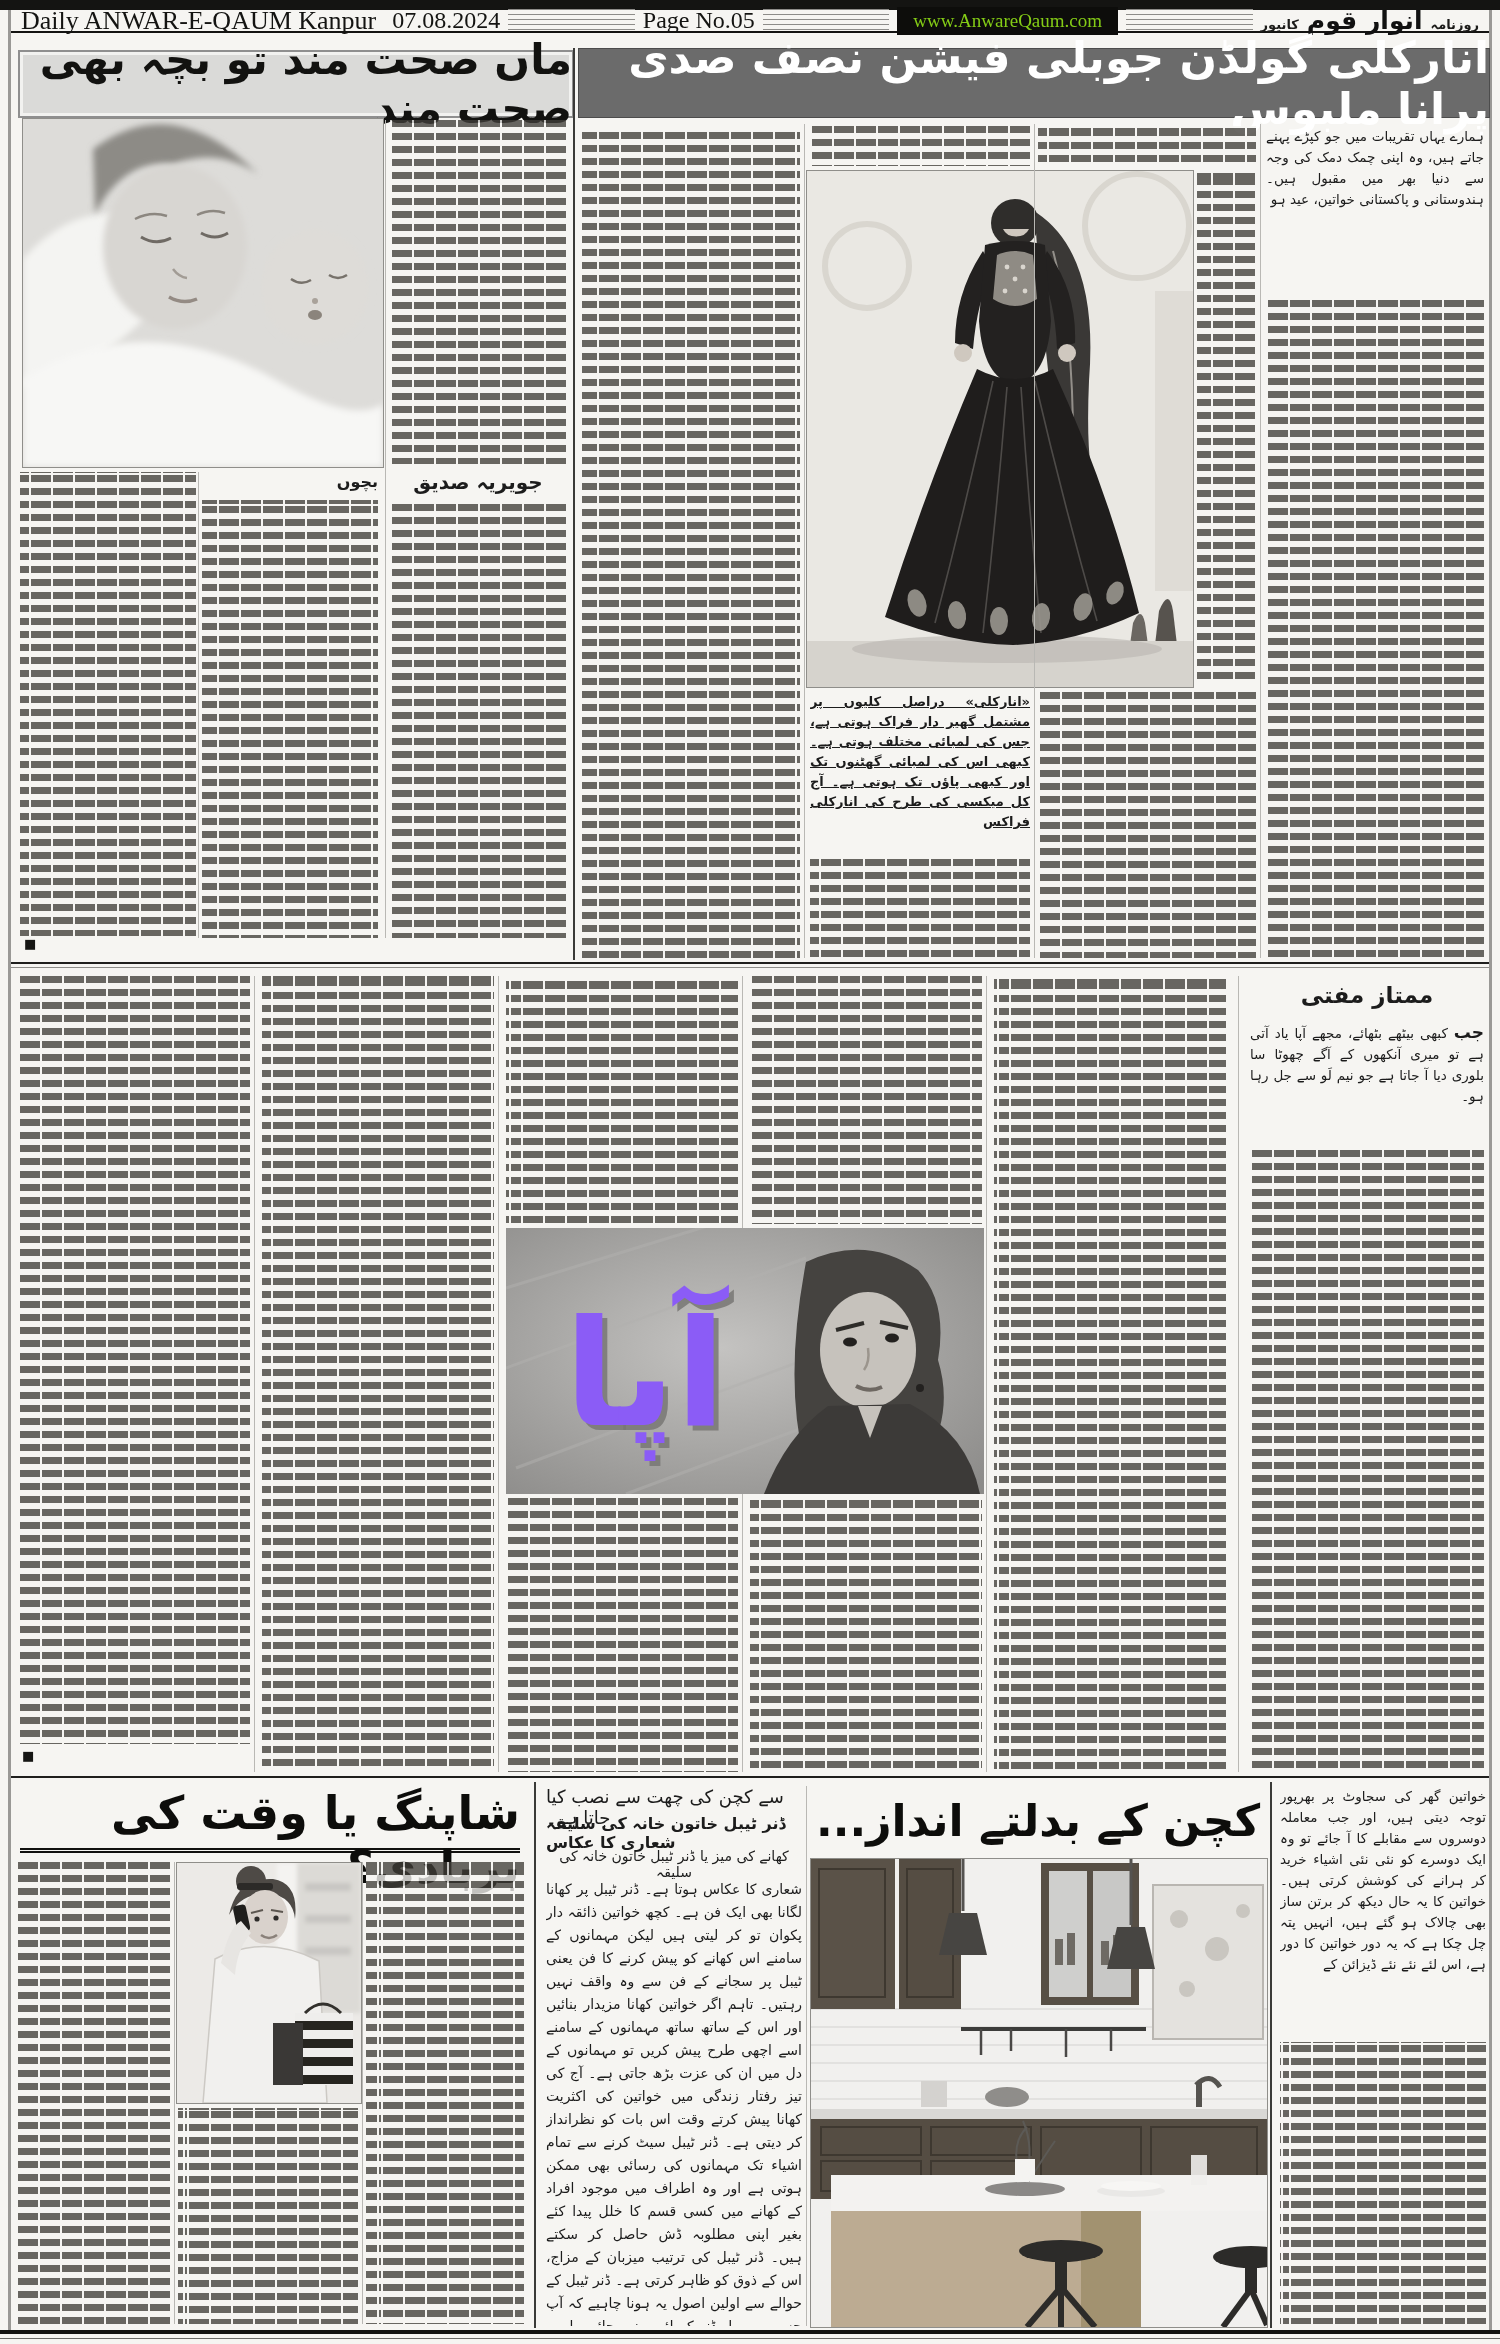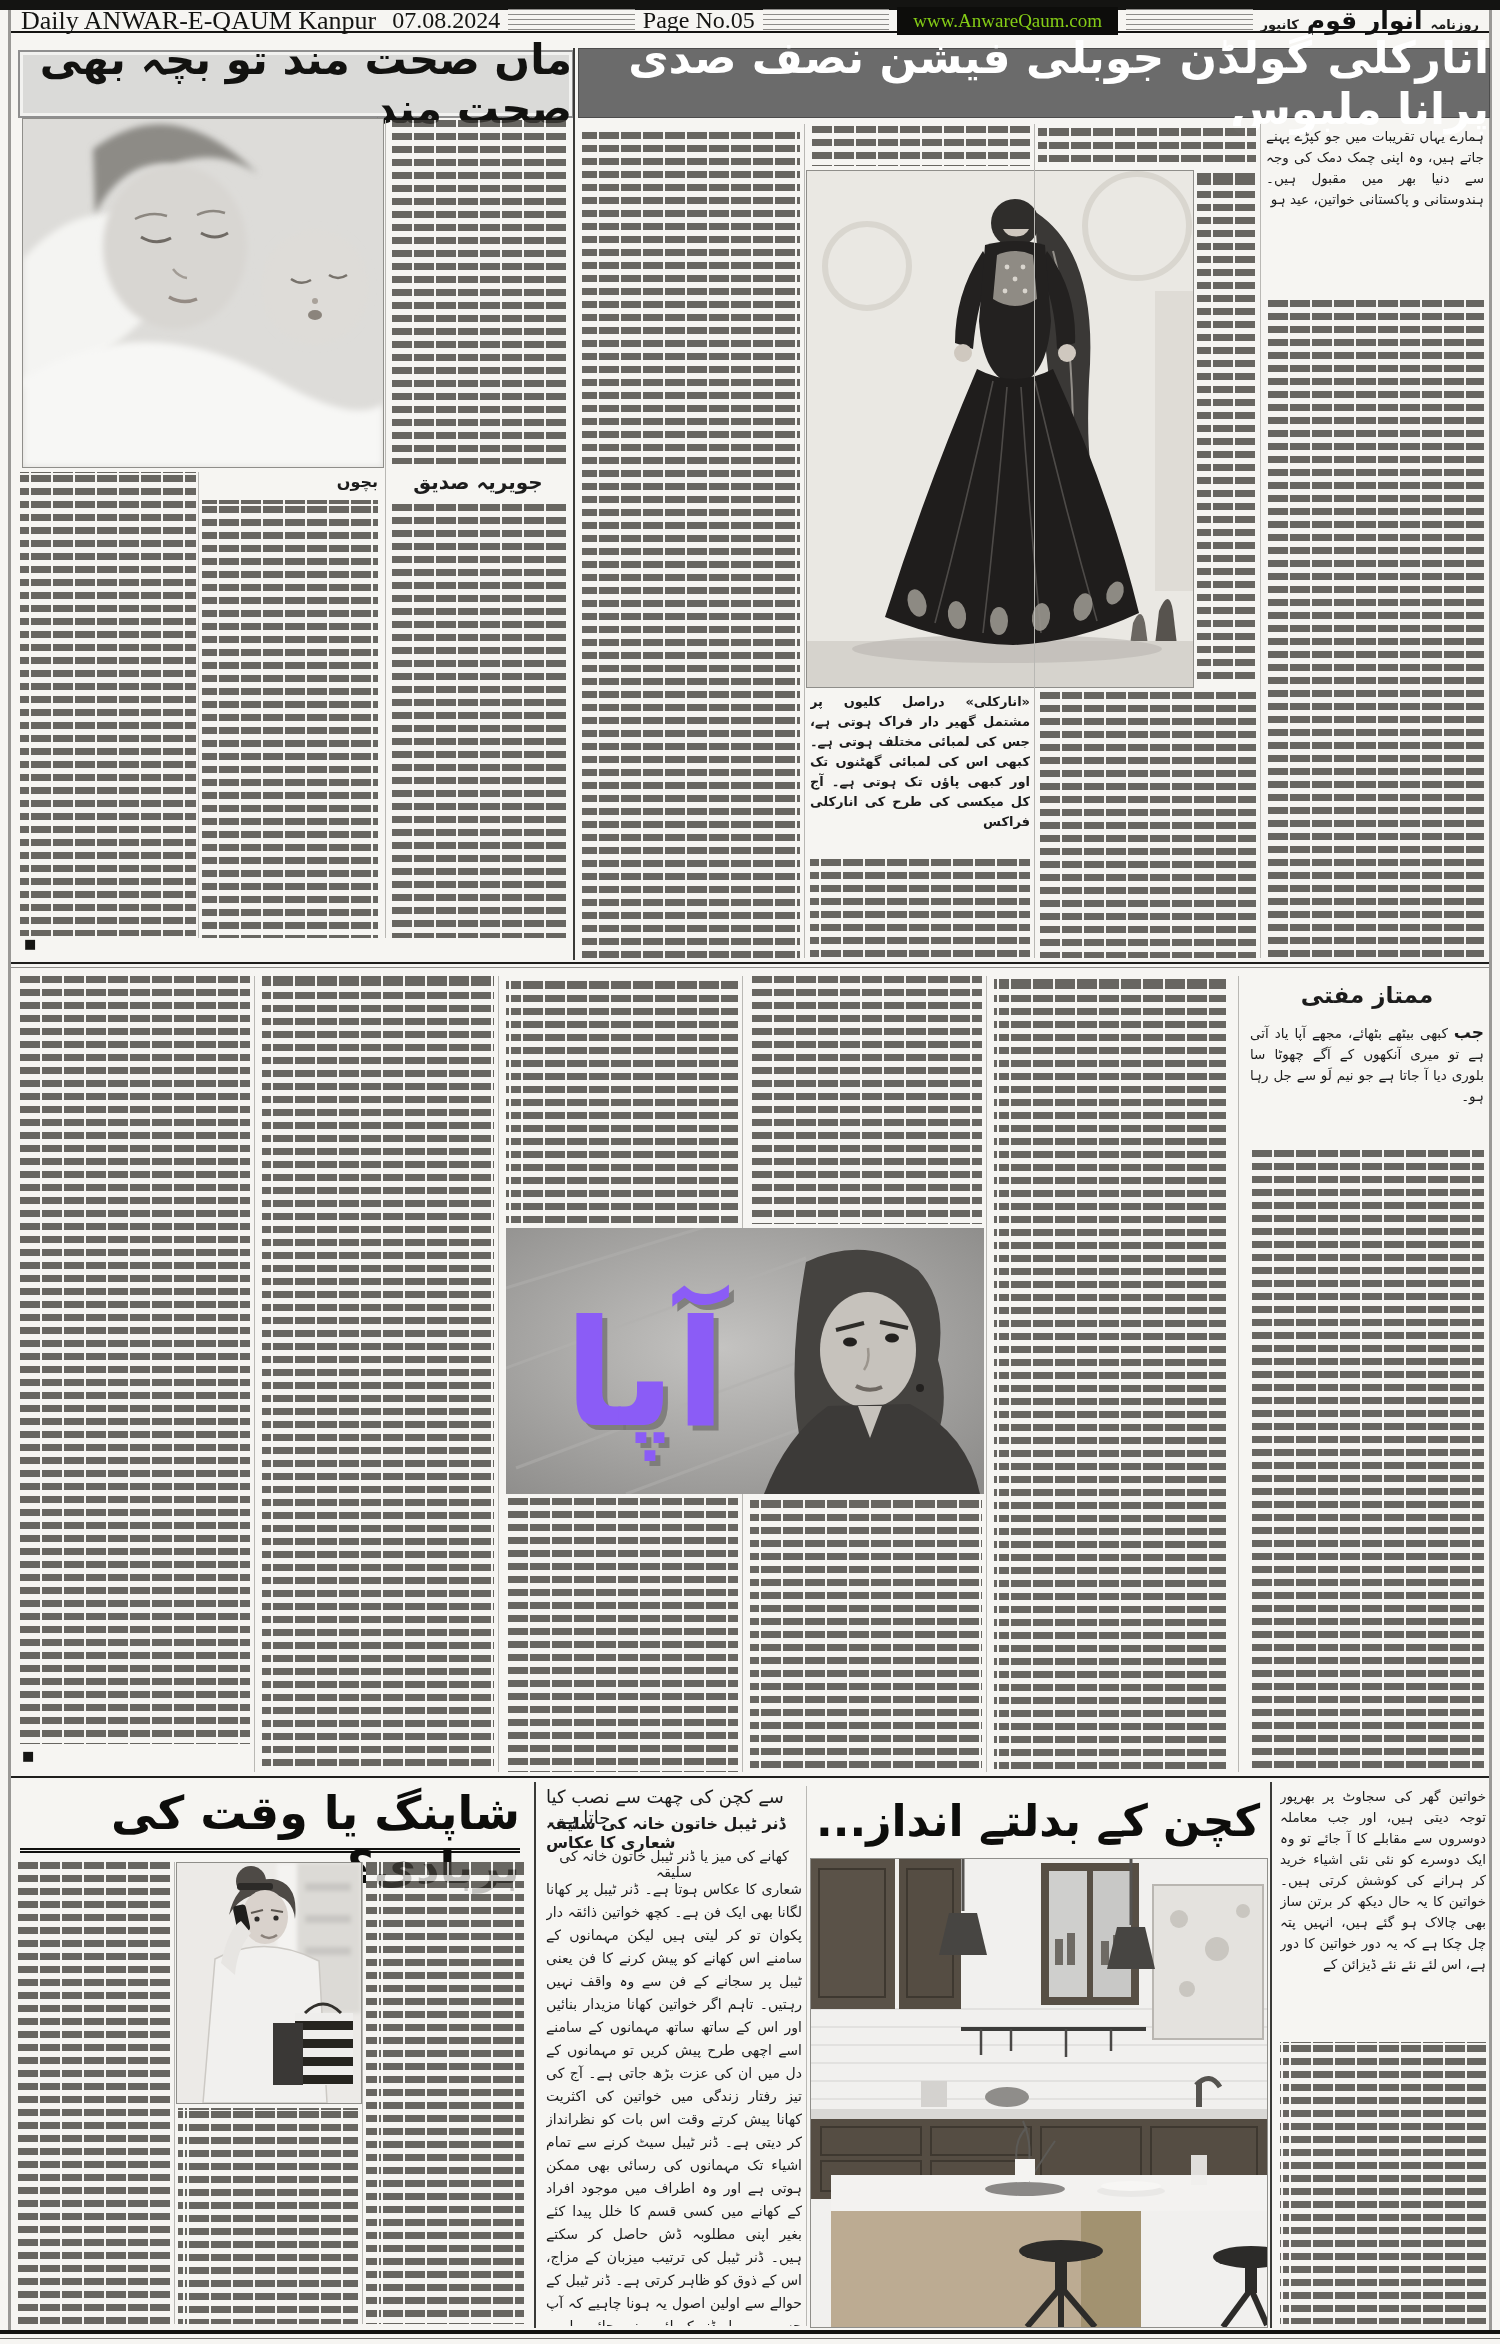--- a/index.html
+++ b/index.html
@@ -26,21 +26,21 @@
     font-weight:bold;font-size:42px;color:#121210;}
   .headline-anarkali{background:#6b6b6b;border:1px solid #4c4c4c;
     display:flex;align-items:center;justify-content:center;
     font-weight:bold;font-size:44px;color:#ffffff;}
   .headline-shopping{display:flex;align-items:flex-start;justify-content:center;
     font-weight:bold;font-size:46px;color:#0d0d0b;border-bottom:5px double #11110f;}
   .headline-kitchen{display:flex;align-items:center;justify-content:center;
     font-weight:900;font-size:44px;color:#0d0d0b;letter-spacing:-1px;}
   .byline{font-weight:bold;font-size:20px;text-align:center;}
   .lead-txt{font-size:13.5px;line-height:21px;}
-  .caption-txt{font-size:13px;line-height:20px;font-weight:bold;}
+  .caption-txt{font-size:13px;line-height:20px;font-weight:bold;text-decoration:underline;}
   .author-head{font-weight:bold;font-size:23px;text-align:center;}
   .marker{font-size:13px;color:#161614;}
   .photo{border:1px solid #8f8e8a;overflow:hidden;background:#dcdbd8;}
   .photo svg{display:block;width:100%;height:100%;}
   .hdr{display:flex;align-items:center;border-bottom:2px solid #141412;background:#f6f5f2;
        padding:0 10px;box-sizing:border-box;}
   .hdr .rules{flex:1;height:24px;align-self:center;margin:0 8px;
        background:repeating-linear-gradient(180deg,#8d8c89 0 1px,transparent 1px 5px);}
   .hdr-name{font-family:"Liberation Serif",serif;font-size:26px;color:#141412;white-space:nowrap;}
   .hdr-date{font-family:"Liberation Serif",serif;font-size:24px;color:#141412;margin-left:16px;white-space:nowrap;}

